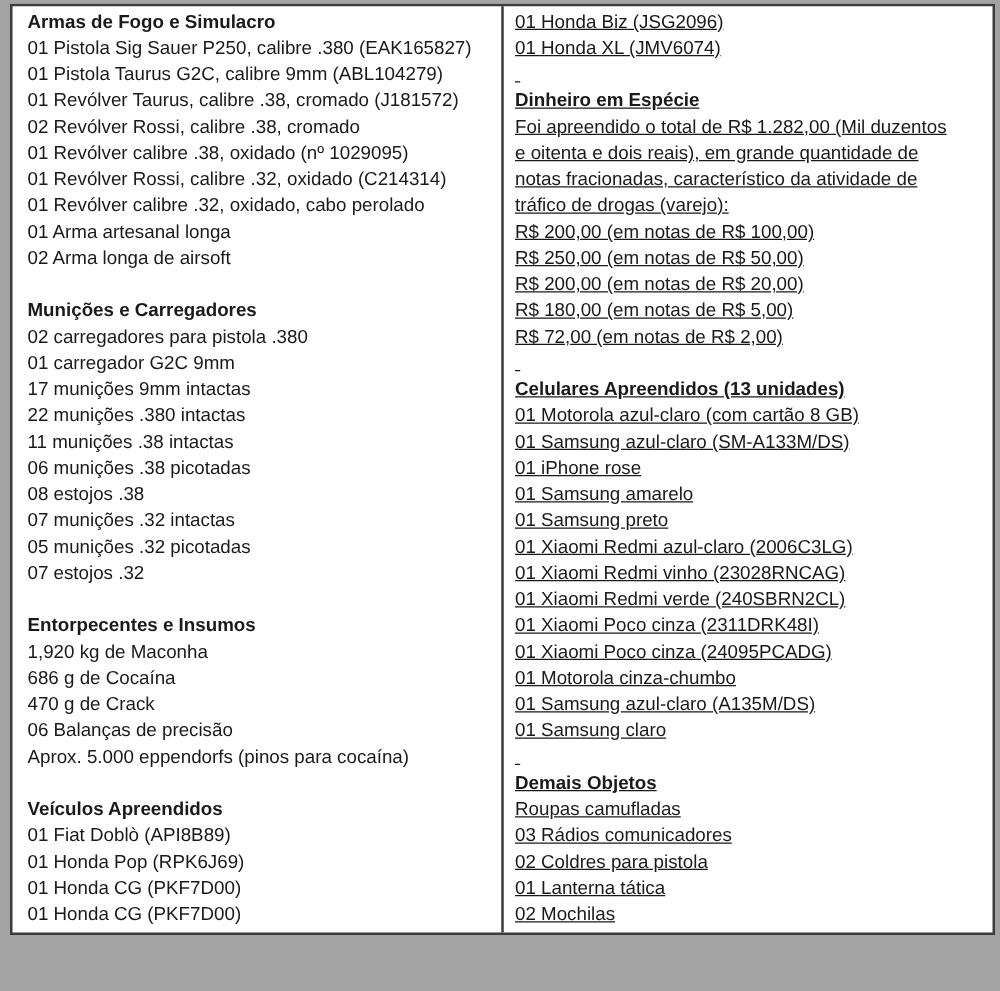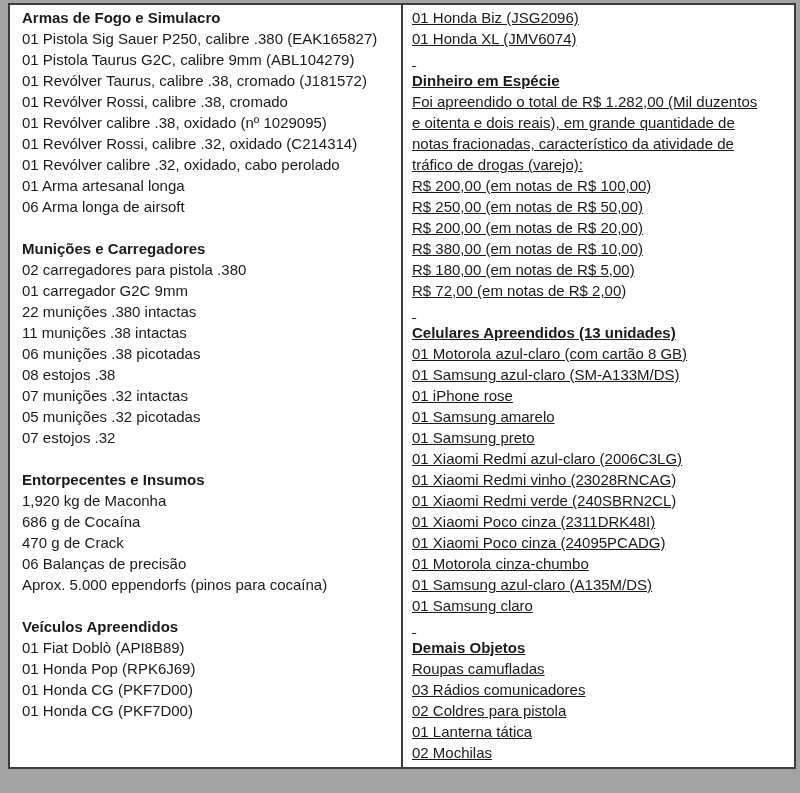--- a/index.html
+++ b/index.html
@@ -58,30 +58,31 @@
 </head>
 <body>
 
 <div class="page">
   <div class="doc-table">
     <div class="cell cell-left">
         <div class="line heading">Armas de Fogo e Simulacro</div>
         <div class="line">01 Pistola Sig Sauer P250, calibre .380 (EAK165827)</div>
         <div class="line">01 Pistola Taurus G2C, calibre 9mm (ABL104279)</div>
         <div class="line">01 Revólver Taurus, calibre .38, cromado (J181572)</div>
-        <div class="line">01 Revólver Rossi, calibre .38, cromado</div>
+        <div class="line">02 Revólver Rossi, calibre .38, cromado</div>
         <div class="line">01 Revólver calibre .38, oxidado (nº 1029095)</div>
         <div class="line">01 Revólver Rossi, calibre .32, oxidado (C214314)</div>
         <div class="line">01 Revólver calibre .32, oxidado, cabo perolado</div>
         <div class="line">01 Arma artesanal longa</div>
-        <div class="line">06 Arma longa de airsoft</div>
+        <div class="line">02 Arma longa de airsoft</div>
         <div class="line blank">&nbsp;</div>
         <div class="line heading">Munições e Carregadores</div>
         <div class="line">02 carregadores para pistola .380</div>
         <div class="line">01 carregador G2C 9mm</div>
+        <div class="line">17 munições 9mm intactas</div>
         <div class="line">22 munições .380 intactas</div>
         <div class="line">11 munições .38 intactas</div>
         <div class="line">06 munições .38 picotadas</div>
         <div class="line">08 estojos .38</div>
         <div class="line">07 munições .32 intactas</div>
         <div class="line">05 munições .32 picotadas</div>
         <div class="line">07 estojos .32</div>
         <div class="line blank">&nbsp;</div>
         <div class="line heading">Entorpecentes e Insumos</div>
         <div class="line">1,920 kg de Maconha</div>
@@ -101,21 +102,20 @@
         <div class="line">01 Honda XL (JMV6074)</div>
         <div class="line blank">&nbsp;</div>
         <div class="line heading">Dinheiro em Espécie</div>
         <div class="line">Foi apreendido o total de R$ 1.282,00 (Mil duzentos</div>
         <div class="line">e oitenta e dois reais), em grande quantidade de</div>
         <div class="line">notas fracionadas, característico da atividade de</div>
         <div class="line">tráfico de drogas (varejo):</div>
         <div class="line">R$ 200,00 (em notas de R$ 100,00)</div>
         <div class="line">R$ 250,00 (em notas de R$ 50,00)</div>
         <div class="line">R$ 200,00 (em notas de R$ 20,00)</div>
-        <div class="line">R$ 380,00 (em notas de R$ 10,00)</div>
         <div class="line">R$ 180,00 (em notas de R$ 5,00)</div>
         <div class="line">R$ 72,00 (em notas de R$ 2,00)</div>
         <div class="line blank">&nbsp;</div>
         <div class="line heading">Celulares Apreendidos (13 unidades)</div>
         <div class="line">01 Motorola azul-claro (com cartão 8 GB)</div>
         <div class="line">01 Samsung azul-claro (SM-A133M/DS)</div>
         <div class="line">01 iPhone rose</div>
         <div class="line">01 Samsung amarelo</div>
         <div class="line">01 Samsung preto</div>
         <div class="line">01 Xiaomi Redmi azul-claro (2006C3LG)</div>

